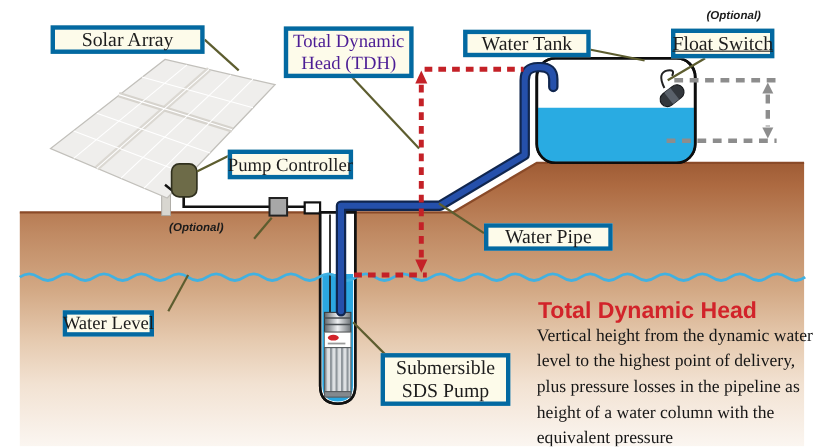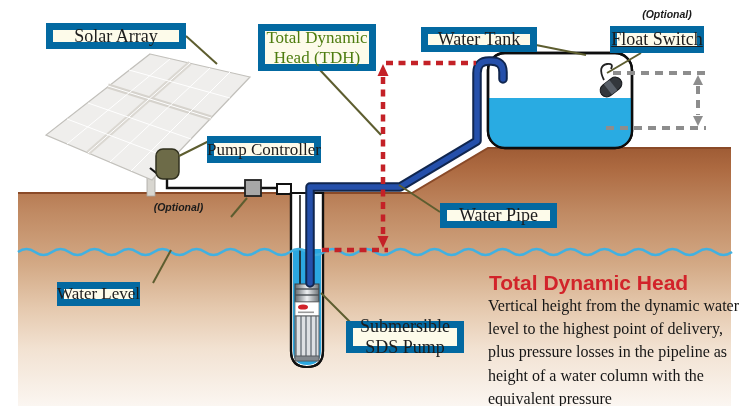--- a/index.html
+++ b/index.html
@@ -1,23 +1,23 @@
 <!DOCTYPE html>
 <html><head>
 <meta charset="utf-8">
 <style>
   html,body{margin:0;padding:0;background:#fff;}
   .stage{position:relative;width:750px;height:406px;background:#ffffff;overflow:hidden;
          font-family:"Liberation Serif",serif;}
   .stage svg{position:absolute;left:0;top:0;}
-  .lbl{position:absolute;box-sizing:border-box;background:#fdfbea;border:7px solid #0369a1;
+  .lbl{position:absolute;box-sizing:border-box;background:#fdfbea;border:4px solid #0369a1;
        color:#1d1d1d;font:17px/1.15 "Liberation Serif",serif;display:flex;flex-direction:column;
        align-items:center;justify-content:center;text-align:center;padding:1px 6px;white-space:nowrap;}
   .lbl.big{font-size:18px;}
-  .lbl.red{color:#4d7c0f;}
+  .lbl.red{color:#4c1d95;}
   .opt{position:absolute;font:italic bold 10.5px/1 "Liberation Sans",sans-serif;color:#1b1b1b;
        text-align:center;}
   .info-heading{position:absolute;left:489px;top:271px;font:bold 21px/1.1 "Liberation Sans",sans-serif;
        color:#d2232a;}
   .info-body{position:absolute;left:488px;top:294px;width:264px;font:16px/1.45 "Liberation Serif",serif;
        color:#161616;}
 </style>
 </head>
 <body>
 
@@ -156,21 +156,21 @@
   <div class="lbl big" style="left:610px;top:26px;width:94px;height:27px;text-decoration:underline;">Float Switch</div>
 
   <div class="lbl" style="left:207px;top:113px;width:114px;height:27px;margin-top:23px;">Pump Controller</div>
 
   <div class="opt" style="left:119px;top:202px;width:119px;">(Optional)</div>
 
   <div class="lbl big" style="left:440px;top:203px;width:117px;height:25px;">Water Pipe</div>
 
   <div class="lbl" style="left:57px;top:282px;width:83px;height:24px;text-align:center;">Water Level</div>
 
-  <div class="lbl big" style="left:346px;top:321px;width:118px;height:32px;">
+  <div class="lbl big" style="left:346px;top:321px;width:118px;height:48px;">
     <div>Submersible</div>
     <div>SDS Pump</div>
   </div>
 
   <div class="info-heading">Total Dynamic Head</div>
   <div class="info-body">Vertical height from the dynamic water level to the highest point of delivery, plus pressure losses in the pipeline as height of a water column with the equivalent pressure</div>
 
 </div>
 
 </body></html>

